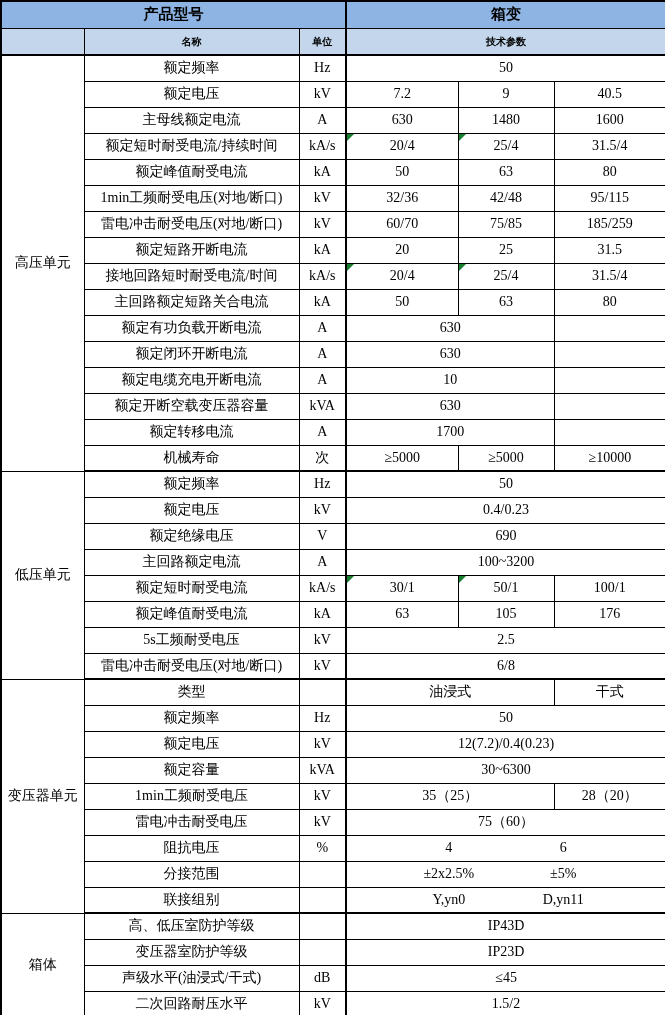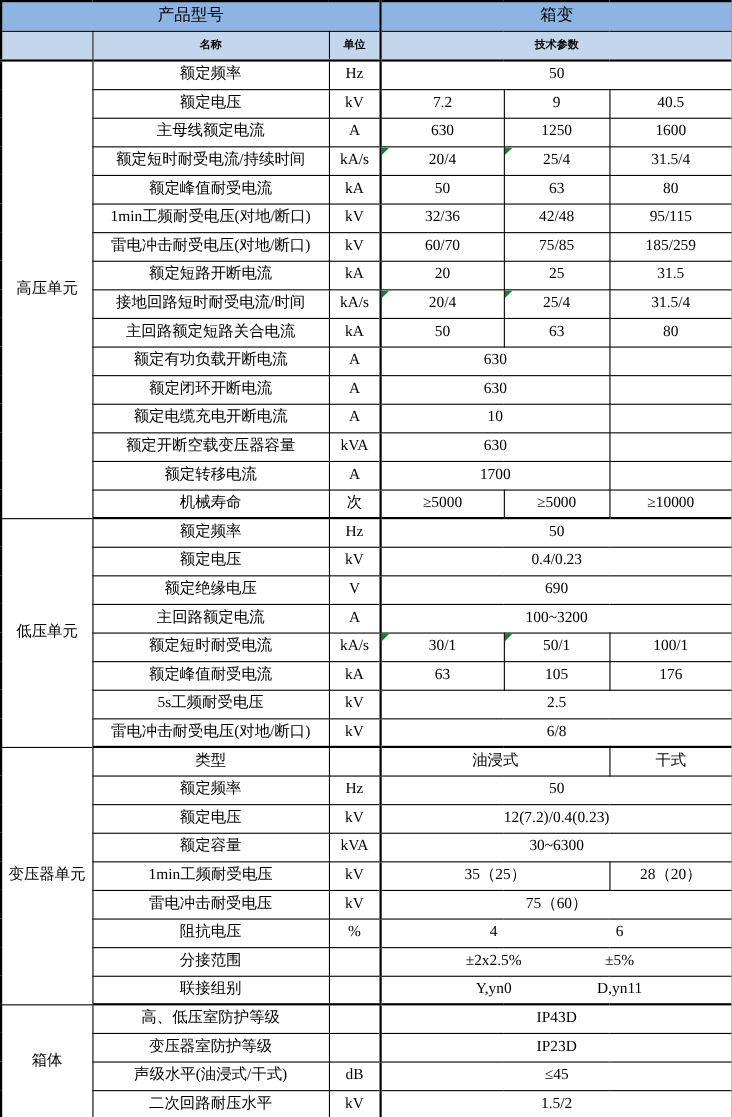--- a/index.html
+++ b/index.html
@@ -28,21 +28,21 @@
     padding:0;
     font-size:14px;
     line-height:1.15;
     overflow:hidden;
     white-space:nowrap;
   }
   thead tr{height:27px;}
   tbody tr{height:26px;}
   tr.h1 td{
     background:var(--h1-bg);
-    font-weight:normal;
+    font-weight:bold;
     font-size:15px;
   }
   tr.h2 td{
     background:var(--h2-bg);
     font-weight:bold;
     font-size:10px;
     border-bottom-width:2px;
   }
   td.val-start{border-left-width:2px;}
   tr.sec-end td{border-bottom-width:2px;}
@@ -96,21 +96,21 @@
         <td>额定电压</td>
         <td>kV</td>
         <td class="val-start">7.2</td>
         <td>9</td>
         <td>40.5</td>
       </tr>
       <tr>
         <td>主母线额定电流</td>
         <td>A</td>
         <td class="val-start">630</td>
-        <td>1250</td>
+        <td>1480</td>
         <td>1600</td>
       </tr>
       <tr>
         <td>额定短时耐受电流/持续时间</td>
         <td>kA/s</td>
         <td class="val-start rel">20/4<i class="marker"></i></td>
         <td class="rel">25/4<i class="marker"></i></td>
         <td>31.5/4</td>
       </tr>
       <tr>

